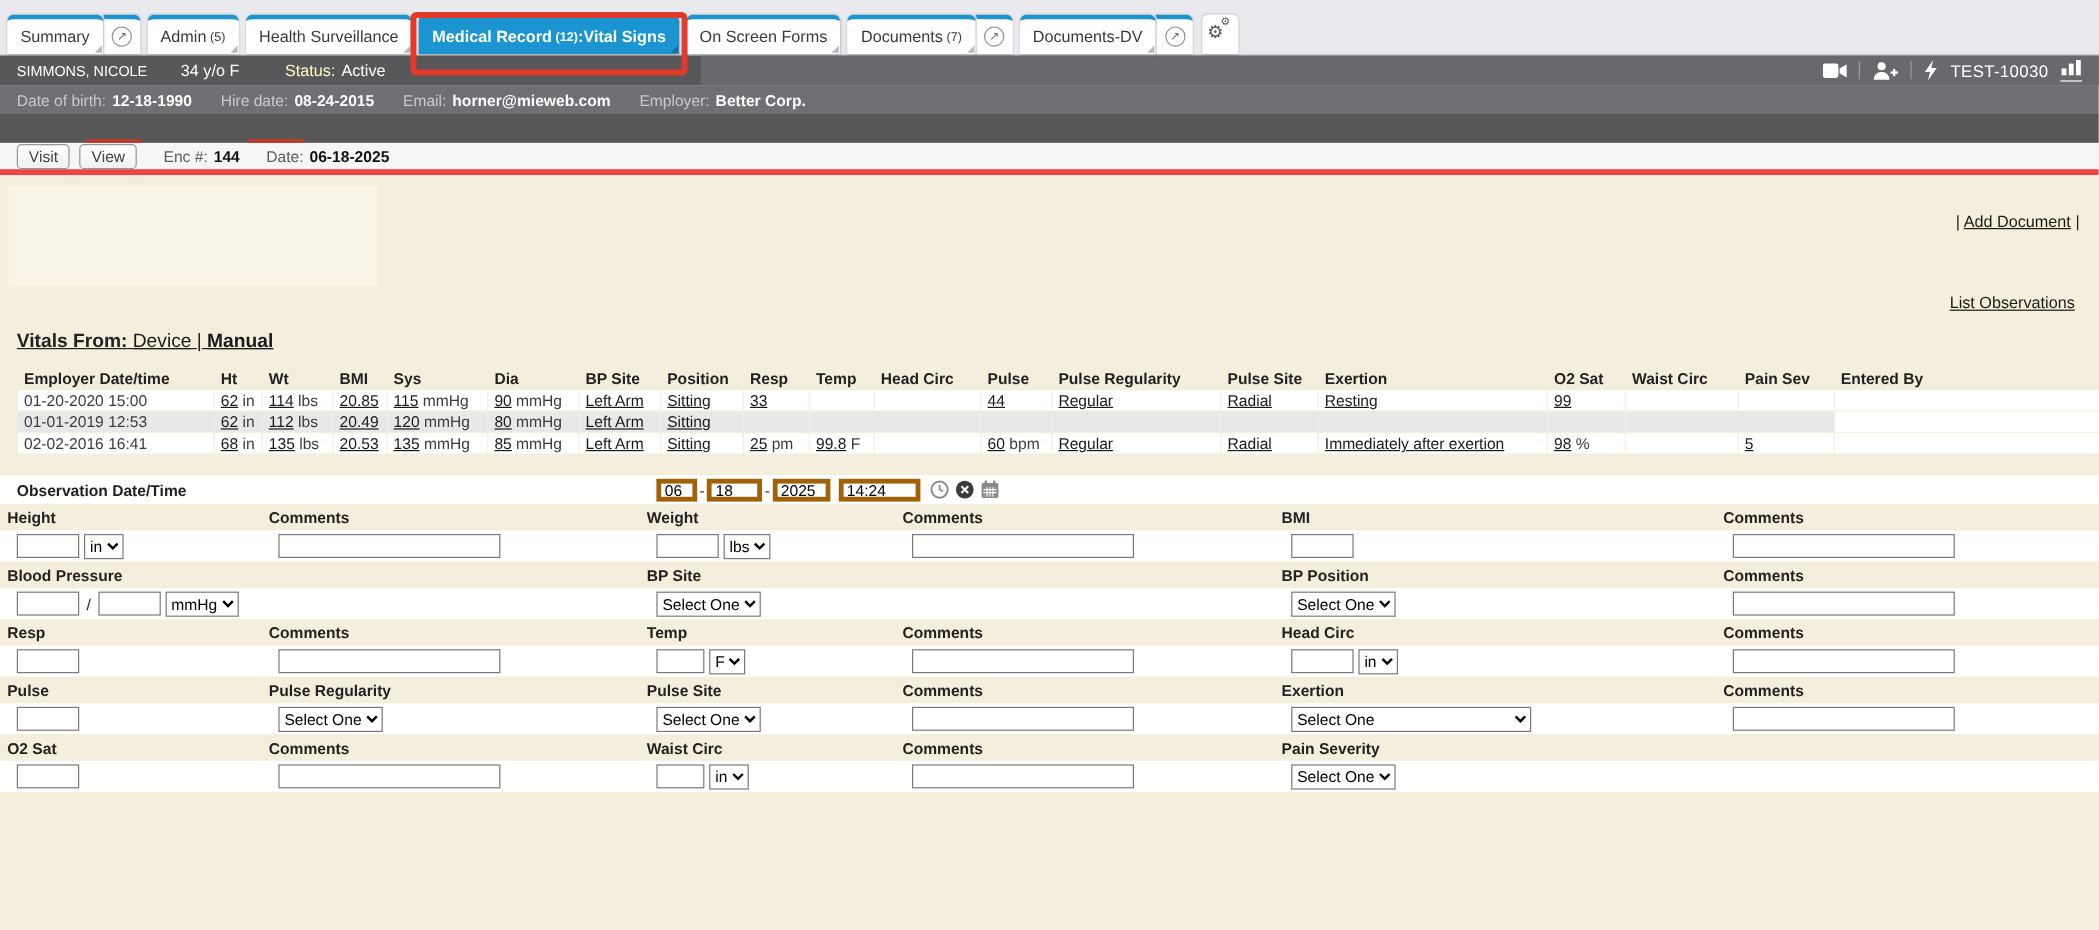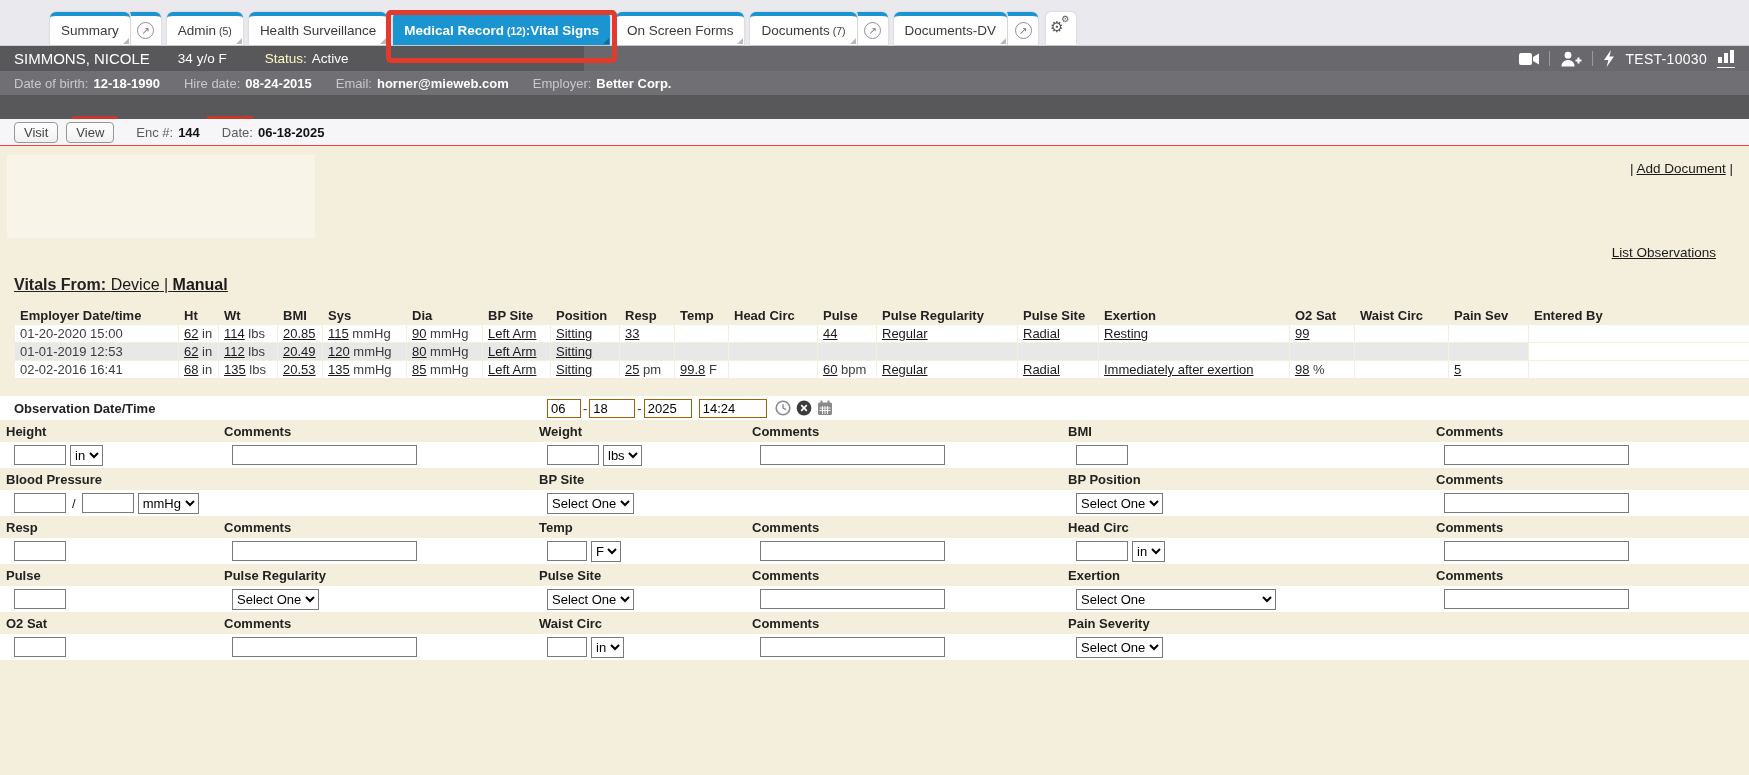--- a/index.html
+++ b/index.html
@@ -17,66 +17,66 @@
   .tab.active .annot { position:absolute; left:-7px; right:-7px; top:-6px; bottom:-18px; border:5px solid #e23b2c; border-radius:5px; pointer-events:none; }
   .popout { display:flex; align-items:center; justify-content:center; width:31px; height:33px; background:#fff; border-left:1px solid #e2e2e2; border-radius:0 6px 0 0; border-top:4px solid #1b95d2; cursor:pointer; box-shadow:0 0 2px rgba(0,0,0,.18); }
   .popout .circ { width:17px; height:17px; border:1.5px solid #8f8f93; border-radius:50%; display:flex; align-items:center; justify-content:center; font-size:10px; color:#6e6e72; font-family:"DejaVu Sans",sans-serif; }
   .gearbtn { position:relative; width:30px; height:33px; background:#fff; border-radius:5px 5px 0 0; margin-left:2px; cursor:pointer; box-shadow:0 0 2px rgba(0,0,0,.18); }
   .gearbtn .g1 { position:absolute; left:4px; top:6px; font-size:15px; color:#55555a; font-family:"DejaVu Sans",sans-serif; }
   .gearbtn .g2 { position:absolute; left:15px; top:2px; font-size:9px; color:#55555a; font-family:"DejaVu Sans",sans-serif; }
 
   
   .prow1 { position:relative; height:25px; background:#58585b; display:flex; align-items:center; color:#fff; }
   .prow1 .lightseg { position:absolute; left:584px; right:0; top:0; bottom:0; background:#69696d; }
-  .prow1 .name { margin-left:14px; font-size:15px; position:relative; }
+  .prow1 .name { margin-left:14px; font-size:12px; position:relative; }
   .prow1 .agesex { margin-left:28px; font-size:13.5px; position:relative; }
   .prow1 .statlab { margin-left:38px; color:#fef9c3; font-size:13.5px; position:relative; }
   .prow1 .statval { margin-left:5px; font-size:13.5px; position:relative; }
   .pr1-right { position:absolute; right:14px; top:0; height:25px; display:flex; align-items:center; gap:10px; }
   .vsep { width:1px; height:15px; background:#9a9a9e; }
   .icnbtn { display:flex; align-items:center; cursor:pointer; }
   .pid { font-size:14px; color:#fff; letter-spacing:.3px; }
   .chartlink { border-bottom:1px solid #fff; padding-bottom:1px; cursor:pointer; }
 
   .prow2 { height:24px; background:#707074; display:flex; align-items:center; color:#fff; font-size:13px; }
   .prow2 .lab { color:#c9c9cc; margin-left:14px; }
   .prow2 .lab.g { margin-left:24px; }
   .prow2 .val { font-weight:bold; margin-left:5px; }
 
   .pstrip { position:relative; height:24px; background:#58585b; }
   .reddash { position:absolute; bottom:0; height:3px; background:#c23a2b; }
 
   
-  .encrow { height:27px; background:#f6f6f8; border-bottom:1px solid #ef4444; display:flex; align-items:center; }
+  .encrow { height:27px; background:#f6f6f8; border-bottom:5px solid #ef4444; display:flex; align-items:center; }
   .btn { background:linear-gradient(#ffffff,#f1f1f1); border:1px solid #979797; border-radius:4px; padding:2px 9px; font-size:13px; color:#444; margin-left:8px; cursor:pointer; font-family:"Liberation Sans",sans-serif; }
   .btn:first-child { margin-left:14px; }
   .enclab { color:#5b5b5b; margin-left:22px; }
   .encval { font-weight:bold; color:#111; margin-left:5px; }
 
   
   .content { position:relative; height:652px; background:#f4eedc; }
   .placeholder-box { position:absolute; left:7px; top:9px; width:308px; height:83px; background:rgba(255,255,255,.34); }
-  .adddoc { position:absolute; right:16px; top:15px; font-size:13.5px; }
-  .listobs { position:absolute; right:33px; top:99px; font-size:13.5px; }
+  .adddoc { position:absolute; right:16px; top:31px; font-size:13.5px; }
+  .listobs { position:absolute; right:20px; top:99px; font-size:13.5px; }
 
   .vfrom { position:absolute; left:14px; top:130px; font-size:16px;text-decoration:underline; }
   .vfrom .t { font-weight:bold; }
   .vfrom .manual { font-weight:bold; }
 
   table.vitals { position:absolute; left:14px; top:160px; border-collapse:separate; border-spacing:1px; table-layout:fixed; width:1726px; }
   table.vitals th { text-align:left; font-size:13px; padding:1px 5px; white-space:nowrap; overflow:hidden; }
   table.vitals td { background:#fff; font-size:13px; color:#3c3c3c; padding:1px 5px; height:17px; white-space:nowrap; overflow:hidden; }
   table.vitals tr.shaded td { background:#e8e8e8; }
   table.vitals tr.shaded td:last-child { background:#fff; }
 
   
   .form { position:absolute; left:0; top:250px; width:1749px; }
   .obsrow { background:#fff; height:24px; display:flex; align-items:center; padding-left:14px; }
   .obsrow .olab { font-weight:bold; flex:0 0 533px; }
-  .obsrow input { height:19px; border:1px solid #a16207; font-size:13px; padding:0 3px; font-family:"Liberation Sans",sans-serif; }
+  .obsrow input { height:19px; border:4px solid #a16207; font-size:13px; padding:0 3px; font-family:"Liberation Sans",sans-serif; }
   .dsep { margin:0 2px; color:#333; }
   .dicons { display:flex; align-items:center; gap:5px; margin-left:8px; }
   .dicons svg { cursor:pointer; display:block; }
 
   .f-label-row { display:grid; grid-template-columns:218px 315px 213px 316px 368px auto; padding-left:6px; height:22px; align-items:center; font-weight:bold; background:#f4eedc; }
   .f-field-row { display:grid; grid-template-columns:218px 315px 213px 316px 368px auto; padding-left:14px; height:26px; align-items:center; background:#fff; }
   .f-field-row .cell { display:flex; align-items:center; gap:4px; }
   .in-num { width:52px; height:20px; border:1px solid #7a7a7a; font-size:13px; padding:0 3px; }
   .in-num.small { width:40px; }
   .in-comment { width:185px; height:20px; border:1px solid #7a7a7a; font-size:13px; padding:0 3px; }
@@ -84,21 +84,21 @@
   select.wide { width:200px; }
   .bpsep { margin:0 2px; }
 
   .submitrow { margin-top:11px; width:1566px; text-align:center; }
   .submitbtn { background:linear-gradient(#fdfdfd,#eeeeee); border:1px solid #8f8f8f; border-radius:2px; padding:2px 11px; font-size:13.5px; color:#222; cursor:pointer; font-family:"Liberation Sans",sans-serif; }
 </style>
 </head>
 <body>
 
 <div class="tabbar">
-  <div id="tabs-container" style="display:flex;align-items:flex-start;margin-left:44px;">
+  <div id="tabs-container" style="display:flex;align-items:flex-start;">
       <div class="tabwrap">
         <div class="tab">
           <span>Summary</span>
         </div>
         <div class="popout">
           <span class="circ">↗</span>
         </div>
       </div>
       <div class="tabwrap">
         <div class="tab">

